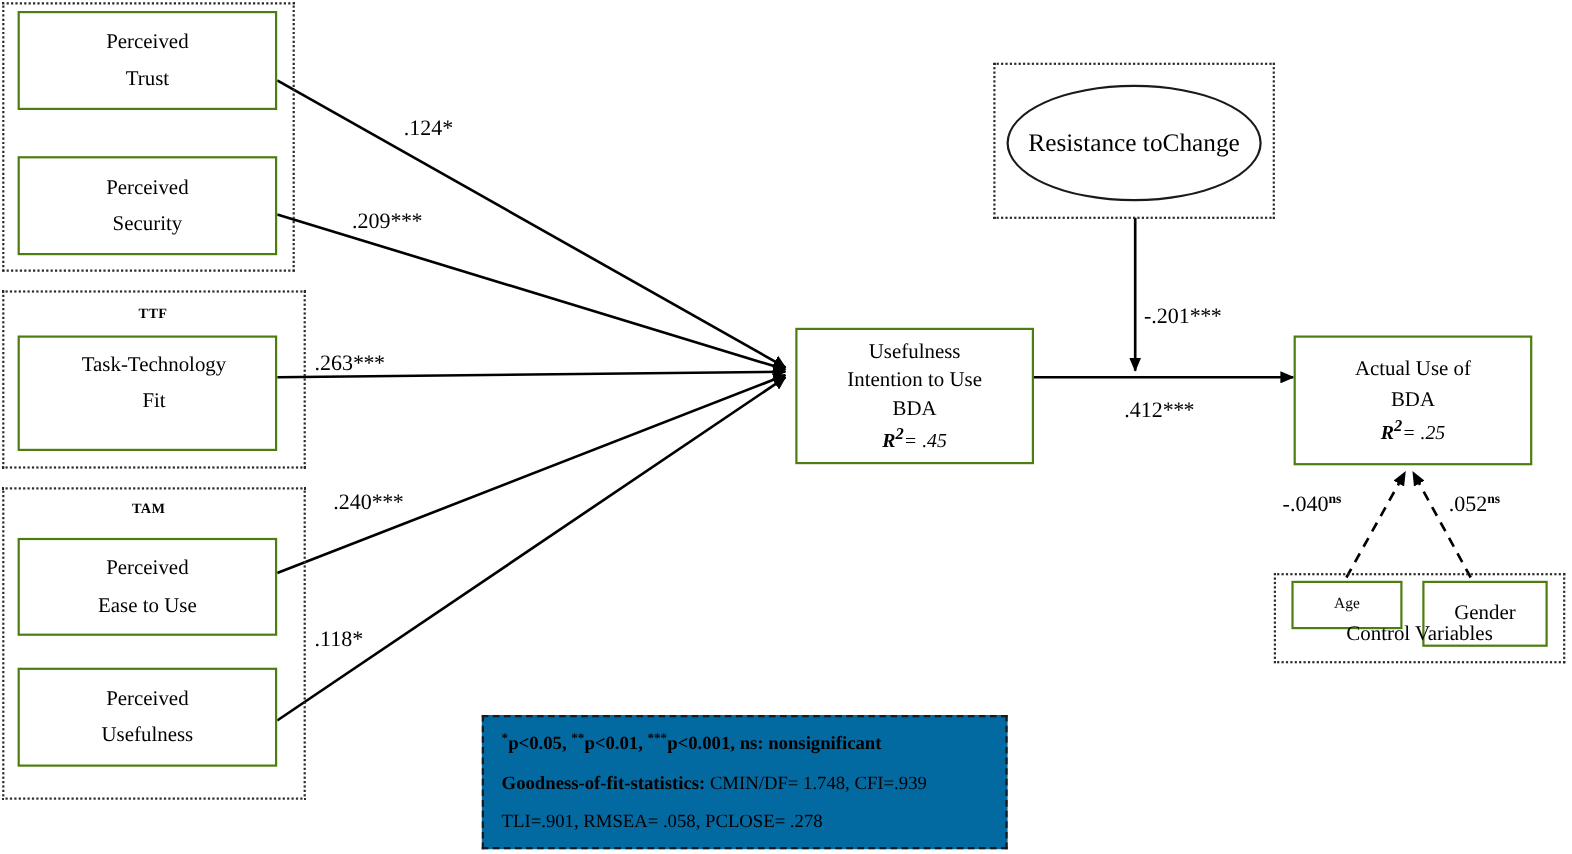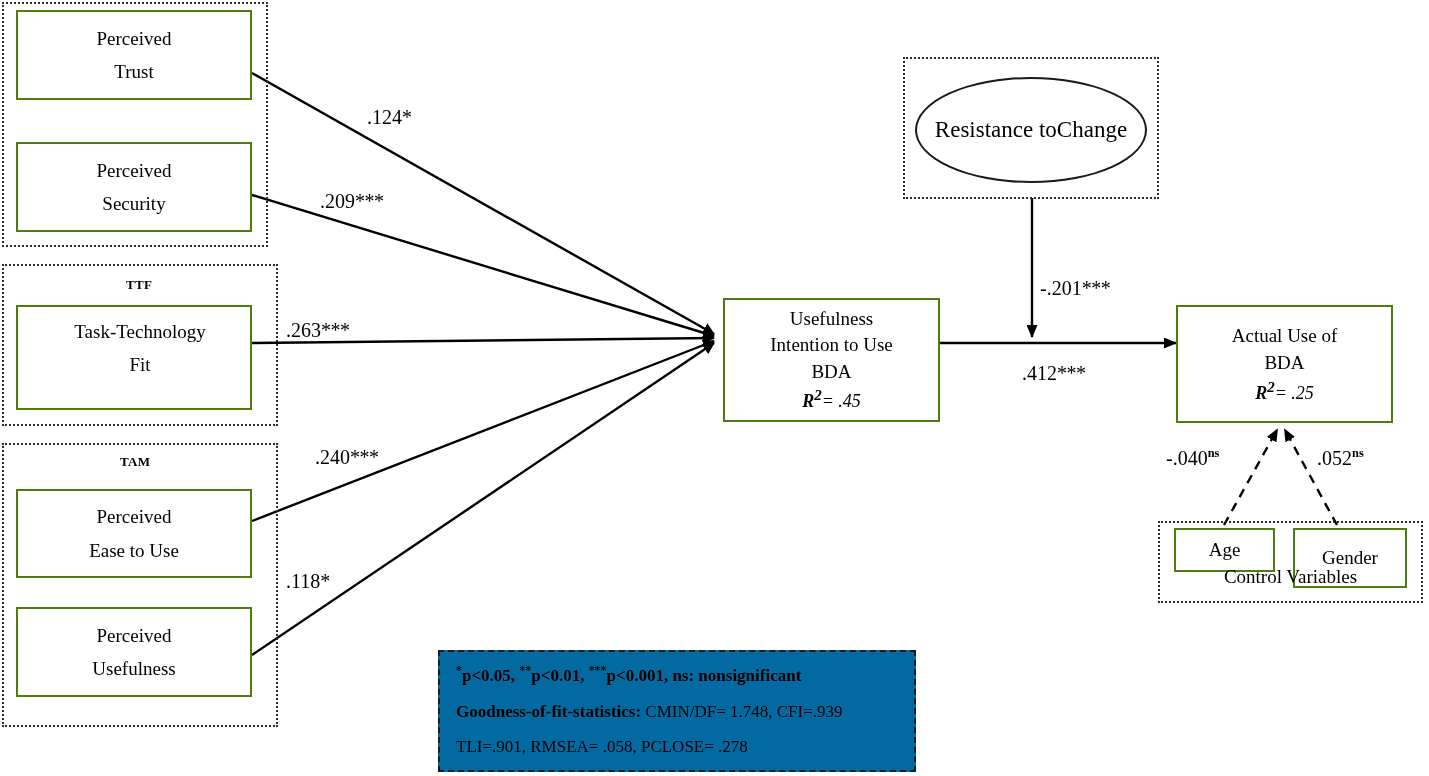--- a/index.html
+++ b/index.html
@@ -206,35 +206,35 @@
     <span class="node-line">Actual Use of</span>
     <span class="node-line">BDA</span>
     <span class="rsq node-line"><span>R</span><sup>2</sup><span class="val">= .25</span></span>
   </div>
 
   <div class="ellipse-node" style="left:915px; top:77px; width:232px; height:106px;">
     <span class="node-line">Resistance to</span>
     <span class="node-line">Change</span>
   </div>
 
-  <div class="node-box" style="left:1174px; top:528px; width:101px; height:44px; font-size:19px;">
+  <div class="node-box" style="left:1174px; top:528px; width:101px; height:44px; font-size:14px;">
     <span class="node-line">Age</span>
   </div>
 
   <div class="node-box" style="left:1293px; top:528px; width:114px; height:60px; font-size:19px;">
     <span class="node-line">Gender</span>
   </div>
 
   <div class="coef" style="left:367px; top:106px;"><span>.124</span><span class="stars">*</span></div>
 
   <div class="coef" style="left:320px; top:190px;"><span>.209</span><span class="stars">***</span></div>
 
   <div class="coef" style="left:286px; top:319px;"><span>.263</span><span class="stars">***</span></div>
 
-  <div class="coef" style="left:315px; top:446px;"><span>.240</span><span class="stars">***</span></div>
+  <div class="coef" style="left:303px; top:446px;"><span>.240</span><span class="stars">***</span></div>
 
   <div class="coef" style="left:286px; top:570px;"><span>.118</span><span class="stars">*</span></div>
 
   <div class="coef" style="left:1022px; top:362px;"><span>.412</span><span class="stars">***</span></div>
 
   <div class="coef" style="left:1040px; top:277px;"><span>-.201</span><span class="stars">***</span></div>
 
   <div class="coef" style="left:1166px; top:446px;"><span>-.040</span><sup>ns</sup></div>
 
   <div class="coef" style="left:1317px; top:446px;"><span>.052</span><sup>ns</sup></div>

